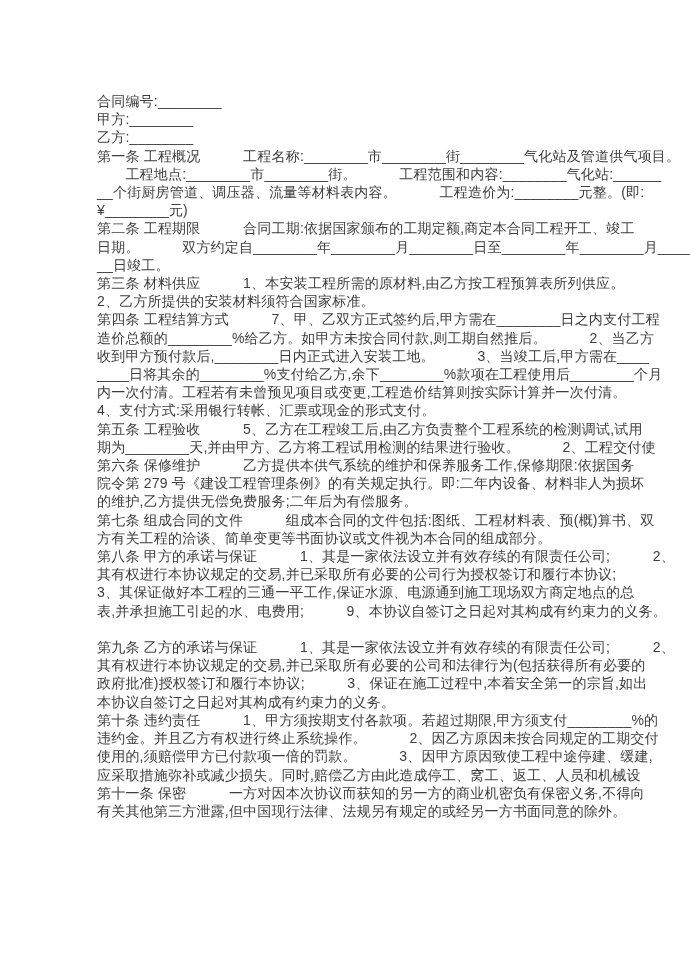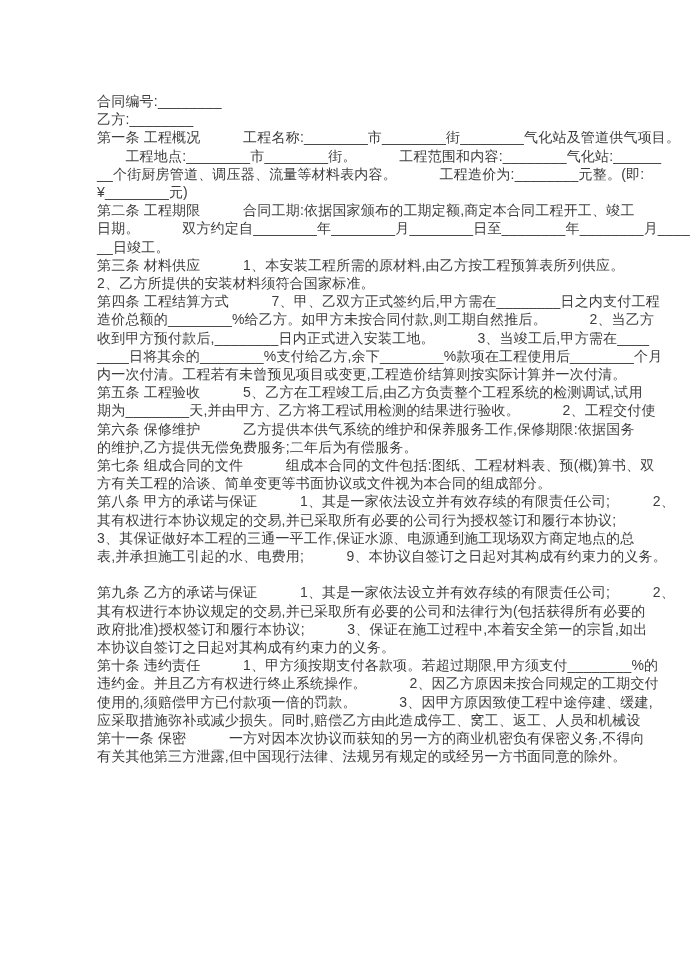--- a/index.html
+++ b/index.html
@@ -33,38 +33,41 @@
     white-space: pre;
     min-height: 18.2px;
   }
 </style>
 </head>
 <body style="background: rgb(255, 255, 255);">
 
 <div class="page">
   <div class="doc" style="color: rgb(61, 61, 61);">
       <div class="line">合同编号:________</div>
+      <div class="line">甲方:________</div>
       <div class="line">乙方:________</div>
       <div class="line">第一条 工程概况　　　工程名称:________市________街________气化站及管道供气项目。</div>
       <div class="line">　　工程地点:________市________街。　　　工程范围和内容:________气化站:______</div>
       <div class="line">__个街厨房管道、调压器、流量等材料表内容。　　　工程造价为:________元整。(即:</div>
       <div class="line">¥________元)</div>
       <div class="line">第二条 工程期限　　　合同工期:依据国家颁布的工期定额,商定本合同工程开工、竣工</div>
       <div class="line">日期。　　　双方约定自________年________月________日至________年________月_____</div>
       <div class="line">__日竣工。</div>
       <div class="line">第三条 材料供应　　　1、本安装工程所需的原材料,由乙方按工程预算表所列供应。</div>
       <div class="line">2、乙方所提供的安装材料须符合国家标准。</div>
       <div class="line">第四条 工程结算方式　　　7、甲、乙双方正式签约后,甲方需在________日之内支付工程</div>
       <div class="line">造价总额的________%给乙方。如甲方未按合同付款,则工期自然推后。　　　2、当乙方</div>
       <div class="line">收到甲方预付款后,________日内正式进入安装工地。　　　3、当竣工后,甲方需在____</div>
       <div class="line">____日将其余的________%支付给乙方,余下________%款项在工程使用后________个月</div>
       <div class="line">内一次付清。工程若有未曾预见项目或变更,工程造价结算则按实际计算并一次付清。</div>
+      <div class="line">4、支付方式:采用银行转帐、汇票或现金的形式支付。</div>
       <div class="line">第五条 工程验收　　　5、乙方在工程竣工后,由乙方负责整个工程系统的检测调试,试用</div>
       <div class="line">期为________天,并由甲方、乙方将工程试用检测的结果进行验收。　　　2、工程交付使</div>
       <div class="line">第六条 保修维护　　　乙方提供本供气系统的维护和保养服务工作,保修期限:依据国务</div>
+      <div class="line">院令第 279 号《建设工程管理条例》的有关规定执行。即:二年内设备、材料非人为损坏</div>
       <div class="line">的维护,乙方提供无偿免费服务;二年后为有偿服务。</div>
       <div class="line">第七条 组成合同的文件　　　组成本合同的文件包括:图纸、工程材料表、预(概)算书、双</div>
       <div class="line">方有关工程的洽谈、简单变更等书面协议或文件视为本合同的组成部分。</div>
       <div class="line">第八条 甲方的承诺与保证　　　1、其是一家依法设立并有效存续的有限责任公司;　　　2、</div>
       <div class="line">其有权进行本协议规定的交易,并已采取所有必要的公司行为授权签订和履行本协议;</div>
       <div class="line">3、其保证做好本工程的三通一平工作,保证水源、电源通到施工现场双方商定地点的总</div>
       <div class="line">表,并承担施工引起的水、电费用;　　　9、本协议自签订之日起对其构成有约束力的义务。</div>
       <div class="line"></div>
       <div class="line">第九条 乙方的承诺与保证　　　1、其是一家依法设立并有效存续的有限责任公司;　　　2、</div>
       <div class="line">其有权进行本协议规定的交易,并已采取所有必要的公司和法律行为(包括获得所有必要的</div>

